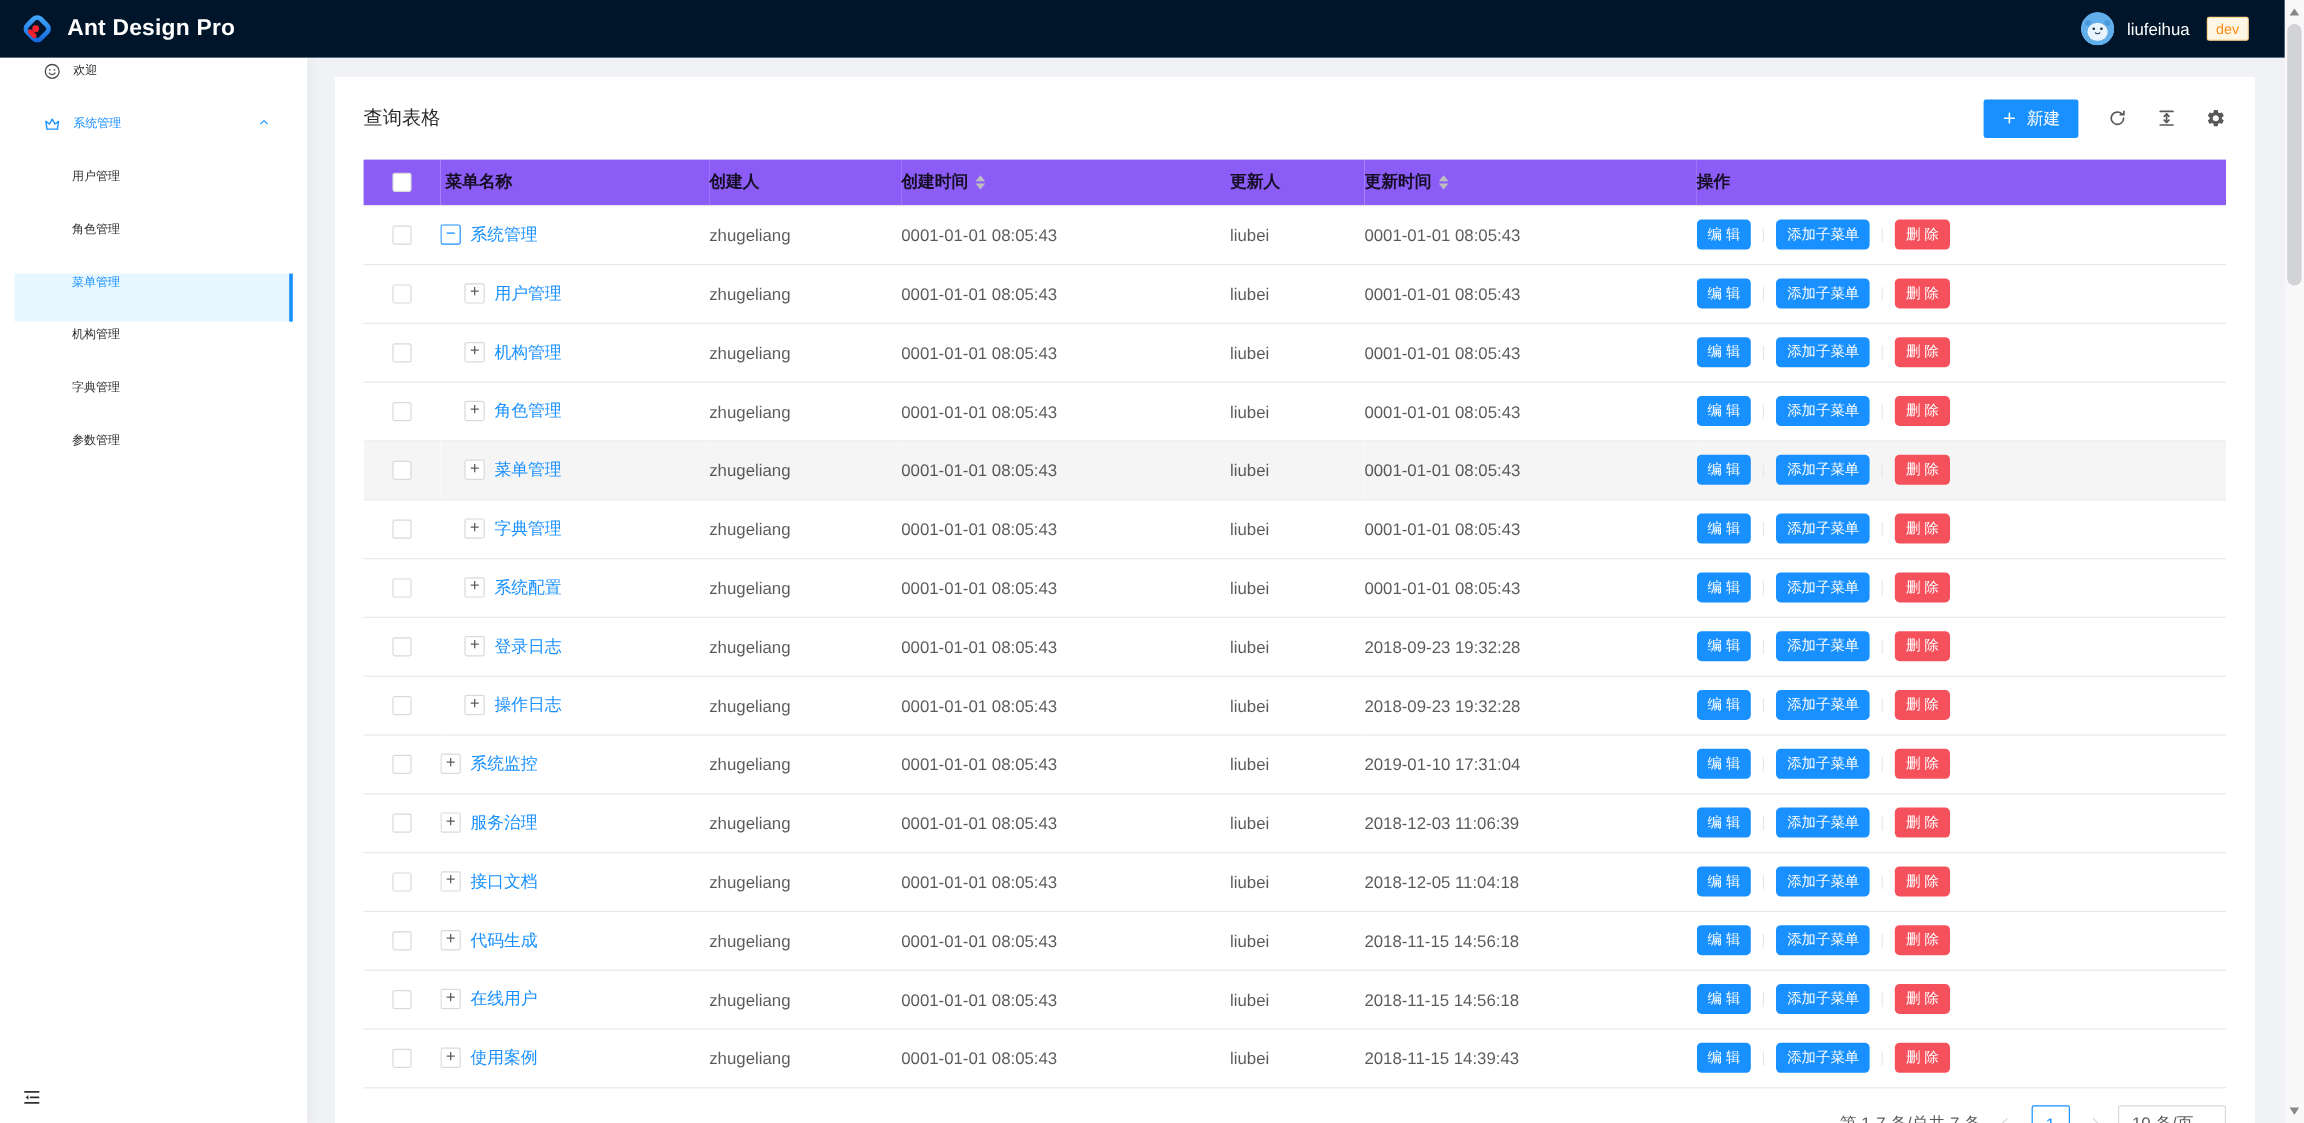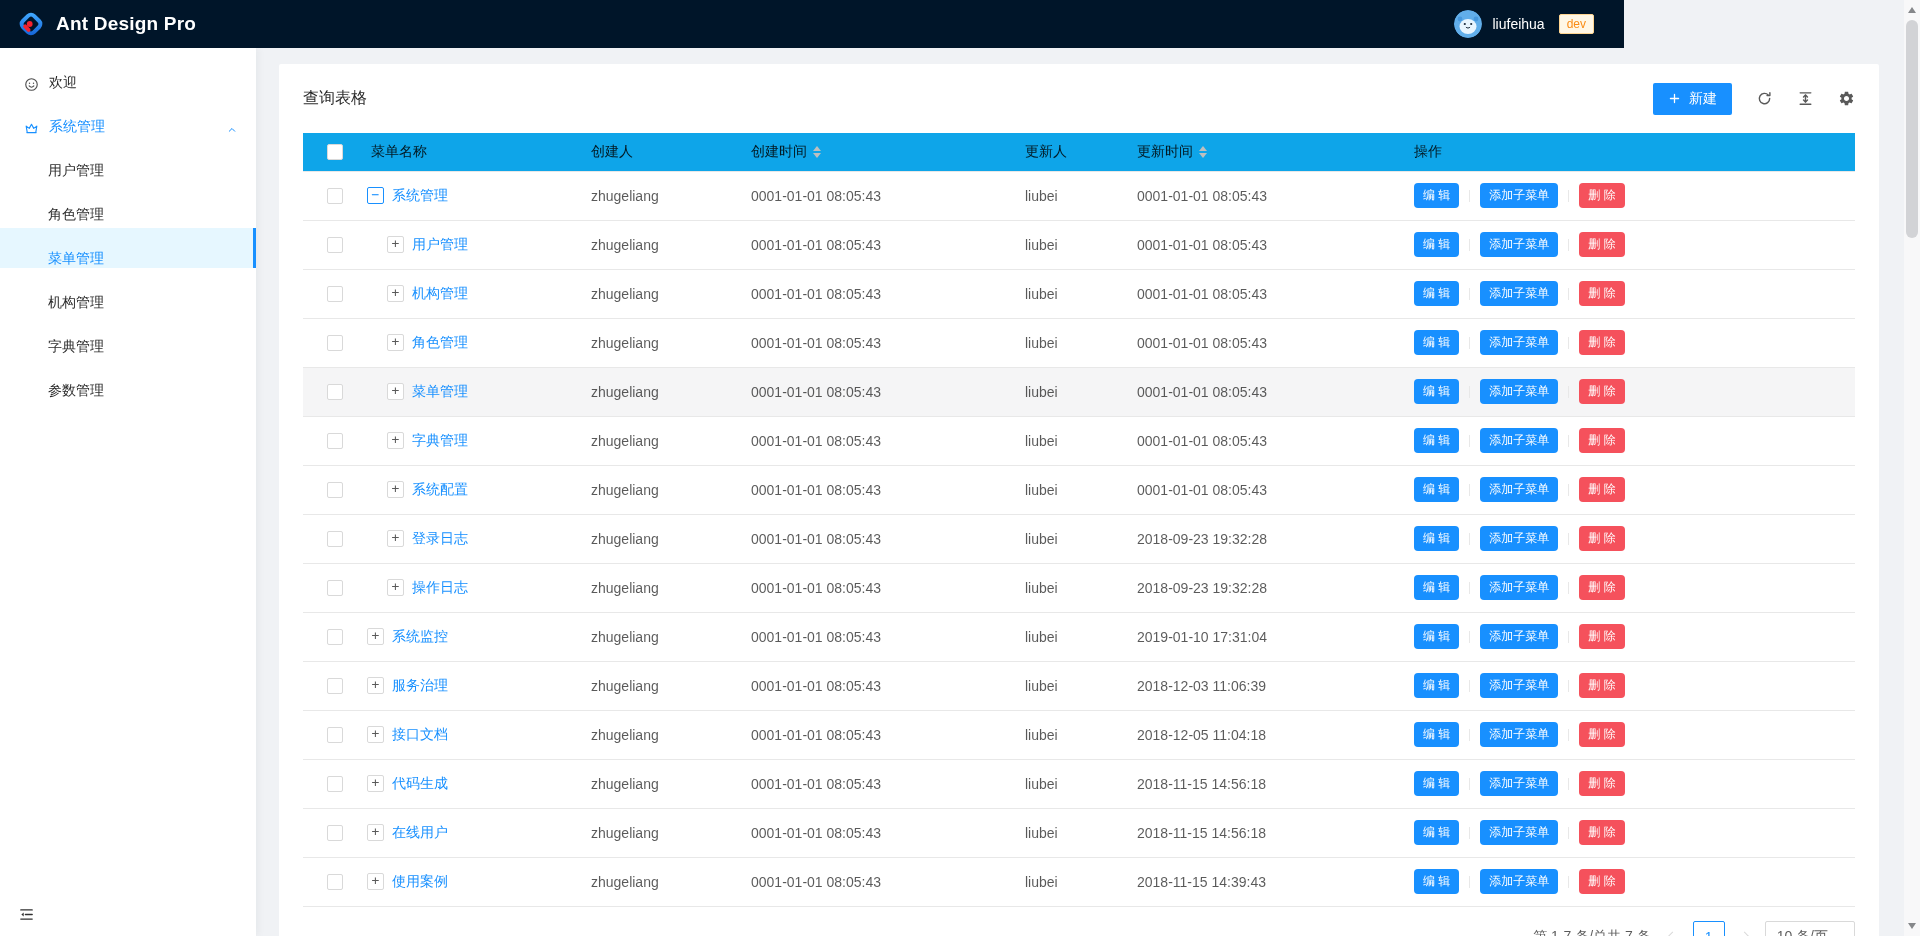--- a/index.html
+++ b/index.html
@@ -1,40 +1,40 @@
 <!DOCTYPE html>
 <html style="--primary: #1890ff; --danger: #f5515c; --header-bg: #001529; --sel-bg: #e6f7ff; --content-bg: #f0f2f5; --tag-bg: #fff7e6; --tag-border: #ffd591; --tag-text: #fa8c16;"><head>
 <meta charset="utf-8">
 <style>
   * { box-sizing: border-box; }
   html,body { margin:0; padding:0; width:1920px; height:936px; overflow:hidden;
     font-family:"Liberation Sans","DejaVu Sans",sans-serif; background:#f0f2f5; }
   .app { position:relative; width:1920px; height:936px; }
 
   
-  .app-header { position:absolute; top:0; left:0; width:1624px; height:48px;
+  .app-header { position:absolute; top:0; left:0; width:1904px; height:48px;
     background:var(--header-bg,#001529); display:flex; align-items:center;
     justify-content:space-between; padding:0 30px 0 16px; z-index:5; }
   .logo-area { display:flex; align-items:center; }
   .logo { width:30px; height:30px; display:inline-block; }
   .logo svg { width:100%; height:100%; display:block; }
   .app-title { color:#fff; font-size:19px; font-weight:bold; margin-left:10px; letter-spacing:.2px; }
   .header-right { display:flex; align-items:center; cursor:pointer; }
   .avatar { width:28px; height:28px; border-radius:50%; overflow:hidden; flex:none; }
   .avatar svg { width:100%; height:100%; display:block; }
   .user-name { color:#fff; font-size:14px; margin-left:10px; }
   .env-tag { margin-left:14px; font-size:12px; line-height:18px; padding:0 7px; border-radius:2px;
     background:var(--tag-bg,#fff7e6); border:1px solid var(--tag-border,#ffd591); color:var(--tag-text,#fa8c16); }
 
   
   .sidebar { position:absolute; top:48px; left:0; bottom:0; width:256px; background:#fff;
     box-shadow:2px 0 8px rgba(29,35,41,.05); z-index:4; }
   .menu { padding-top:0; }
-  .menu-item { height:40px; margin:4px 0; display:flex; align-items:flex-end;
-    padding:0 16px 0 24px; font-size:14px; color:rgba(0,0,0,.85); cursor:pointer; position:relative; }
+  .menu-item { height:40px; margin:4px 12px; display:flex; align-items:flex-start;
+    padding:0 16px 0 24px; font-size:10px; color:rgba(0,0,0,.85); cursor:pointer; position:relative; }
   .menu-item .icn { width:15px; height:15px; margin-right:10px; color:rgba(0,0,0,.7); flex:none; }
   .menu-item .icn svg { width:100%; height:100%; display:block; }
   .menu-item.lvl1 { padding-left:48px; }
   .menu-item.open { color:var(--primary,#1890ff); }
   .menu-item.open .icn { color:var(--primary,#1890ff); }
   .menu-item.sel { background:var(--sel-bg,#e6f7ff); color:var(--primary,#1890ff); }
   .menu-item.sel::after { content:""; position:absolute; right:0; top:0; bottom:0; width:3px;
     background:var(--primary,#1890ff); }
   .menu-item .arrow { margin-left:auto; width:12px; height:12px; color:rgba(0,0,0,.55); margin-right:2px; }
   .menu-item .arrow svg { width:100%; height:100%; display:block; }
@@ -51,21 +51,21 @@
   .btn-new { height:32px; background:var(--primary,#1890ff); color:#fff; border:none; border-radius:2px;
     font-size:14px; padding:0 15px; display:flex; align-items:center; cursor:pointer; }
   .btn-new .icn { width:13px; height:13px; margin-right:8px; color:#fff; }
   .btn-new .icn svg { width:100%; height:100%; display:block; }
   .tool-icn { width:17px; height:17px; margin-left:24px; color:#595959; cursor:pointer; }
   .tool-icn svg { width:100%; height:100%; display:block; }
 
   
   .table-wrap { padding:0 24px; }
   table { width:100%; border-collapse:collapse; table-layout:fixed; }
-  thead th { height:38px; background:#0ea5e9; font-size:14px; font-weight:400; color:rgba(0,0,0,.85);
+  thead th { height:38px; background:#8b5cf6; font-size:14px; font-weight:700; color:rgba(0,0,0,.85);
     text-align:left; padding:0; border-bottom:1px solid #e8e8e8; white-space:nowrap; }
   thead th.th-name { padding-left:4px; }
   tbody td { height:49px; padding:0; font-size:14px; color:rgba(0,0,0,.65);
     border-bottom:1px solid #e8e8e8; white-space:nowrap; overflow:hidden; }
   tr.hovered td { background:#f5f5f6; }
   .th-check, .td-check { text-align:center; }
   .checkbox { display:inline-block; width:16px; height:16px; border:1px solid #d9d9d9; border-radius:2px;
     background:#fff; vertical-align:middle; cursor:pointer; }
   .expander { display:inline-block; width:17px; height:17px; line-height:14px; text-align:center;
     border:1px solid #d9d9d9; border-radius:2px; background:#fff; color:rgba(0,0,0,.65);

